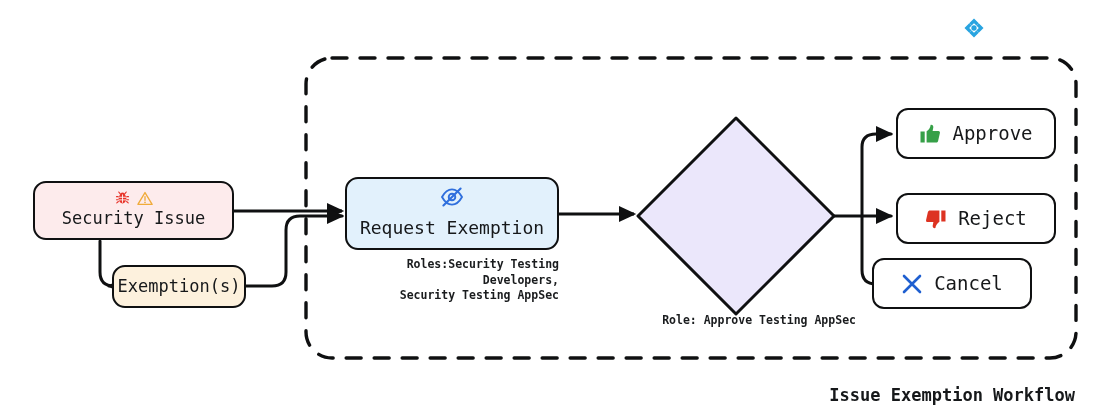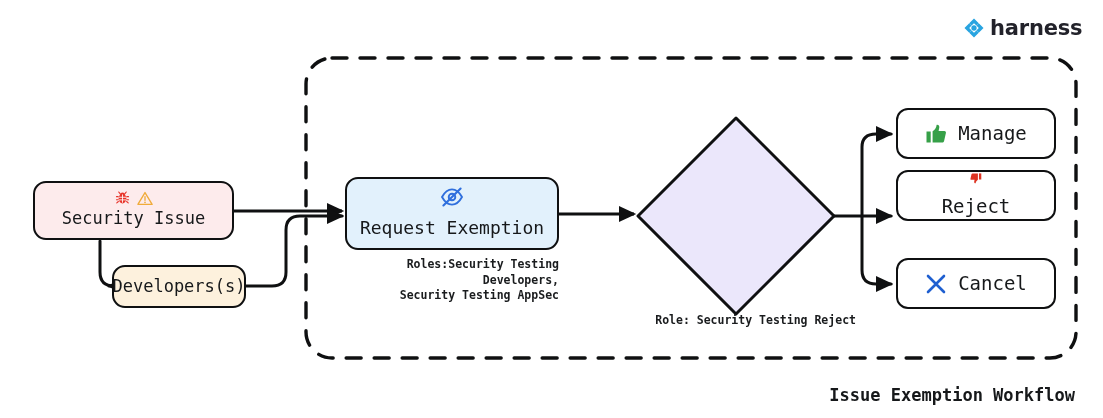--- a/index.html
+++ b/index.html
@@ -101,22 +101,22 @@
   
   .action-node {
     width: 160px; height: 51px;
     background: #ffffff;
     flex-direction: row;
     gap: 11px;
     border-radius: 12px;
   }
   .action-node .node-label { font-size: 19px; }
   #node-approve { left: 896px; top: 108px; }
-  #node-reject  { left: 896px; top: 170px; flex-direction: column; }
-  #node-cancel  { left: 896px; top: 258px; }
+  #node-reject  { left: 896px; top: 193px; }
+  #node-cancel  { left: 872px; top: 258px; }
 
   
   #node-manage-exemption {
     position: absolute;
     left: 636px; top: 116px;
     width: 200px; height: 200px;
   }
   #node-manage-exemption .diamond-text {
     position: absolute;
     left: 0; top: 0;
@@ -171,21 +171,20 @@
   <div class="brand">
     <svg class="brand-mark" viewBox="0 0 24 24">
       <g fill="#29a4e0">
         <path d="M12 1.6 L17.2 6.8 L14.6 9.4 L12 6.8 L9.4 9.4 L6.8 6.8 Z"></path>
         <path d="M1.6 12 L6.8 6.8 L9.4 9.4 L6.8 12 L9.4 14.6 L6.8 17.2 Z"></path>
         <path d="M22.4 12 L17.2 17.2 L14.6 14.6 L17.2 12 L14.6 9.4 L17.2 6.8 Z"></path>
         <path d="M12 22.4 L6.8 17.2 L9.4 14.6 L12 17.2 L14.6 14.6 L17.2 17.2 Z"></path>
         <circle cx="12" cy="12" r="2.9"></circle>
       </g>
     </svg>
-    <span class="brand-name">harness</span>
   </div>
 
   <svg class="layer" viewBox="0 0 1103 418">
     <defs>
       <marker id="arrow" viewBox="0 0 10 10" refX="8.2" refY="5" markerWidth="6.2" markerHeight="6.2" orient="auto-start-reverse">
         <path d="M 0 0.6 L 9.4 5 L 0 9.4 z" fill="#0f1011"></path>
       </marker>
     </defs>
 
     <rect x="306" y="58" width="770" height="300" rx="26" ry="26" fill="none" stroke="#0f1011" stroke-width="3.4" stroke-dasharray="15 13" stroke-linecap="round"></rect>
@@ -228,44 +227,44 @@
       <svg width="16" height="15" viewBox="0 0 18 16">
         <path d="M9 1.3 L17 14.6 H1 Z" fill="none" stroke="#f0ab3a" stroke-width="1.5" stroke-linejoin="round"></path>
         <path d="M9 5.9 V10.1" stroke="#f0ab3a" stroke-width="1.5" stroke-linecap="round"></path>
         <circle cx="9" cy="12.3" r="0.95" fill="#f0ab3a"></circle>
       </svg>
     </div>
     <div class="node-label">Security Issue</div>
   </div>
 
   <div class="node" id="node-occurrences">
-    <div class="node-label">Developers(s)</div>
+    <div class="node-label">Exemption(s)</div>
   </div>
 
   <div class="node" id="node-request-exemption">
     <svg width="24" height="20" viewBox="0 0 24 20">
       <path d="M2 10 C5 4.6, 9 2.4, 12 2.4 C15 2.4, 19 4.6, 22 10 C19 15.4, 15 17.6, 12 17.6 C9 17.6, 5 15.4, 2 10 Z" fill="none" stroke="#2f6fdd" stroke-width="1.9" stroke-linejoin="round"></path>
       <circle cx="12" cy="10" r="3.3" fill="none" stroke="#2f6fdd" stroke-width="1.9"></circle>
       <path d="M3.4 18.4 L20.6 1.6" stroke="#2f6fdd" stroke-width="2.1" stroke-linecap="round"></path>
     </svg>
     <div class="node-label">Request Exemption</div>
   </div>
 
   <div class="caption" id="caption-request-exemption">Roles:Security Testing Developers,
 Security Testing AppSec</div>
 
 
-  <div class="caption" id="caption-manage-exemption">Role: Security Testing Reject</div>
+  <div class="caption" id="caption-manage-exemption">Role: Approve Testing AppSec</div>
 
   <div class="node action-node" id="node-approve">
     <svg width="22" height="22" viewBox="0 0 22 22">
       <rect x="1.5" y="8.5" width="4.2" height="11" fill="#36a048"></rect>
       <path d="M7.6 19.5 V8.3 C9.6 7.0, 11.4 4.6, 11.6 1.9 C13.4 1.6, 14.6 2.9, 14.3 4.6 L13.6 7.9 H19.4 C20.6 7.9, 21.2 8.9, 20.9 10.0 L19.1 17.9 C18.8 18.9, 18.1 19.5, 17.1 19.5 Z" fill="#36a048"></path>
     </svg>
-    <div class="node-label">Manage</div>
+    <div class="node-label">Approve</div>
   </div>
 
   <div class="node action-node" id="node-reject">
     <svg width="22" height="22" viewBox="0 0 22 22">
       <rect x="16.3" y="2.5" width="4.2" height="11" fill="#dd3322"></rect>
       <path d="M14.4 2.5 V13.7 C12.4 15.0, 10.6 17.4, 10.4 20.1 C8.6 20.4, 7.4 19.1, 7.7 17.4 L8.4 14.1 H2.6 C1.4 14.1, 0.8 13.1, 1.1 12.0 L2.9 4.1 C3.2 3.1, 3.9 2.5, 4.9 2.5 Z" fill="#dd3322"></path>
     </svg>
     <div class="node-label">Reject</div>
   </div>
 

